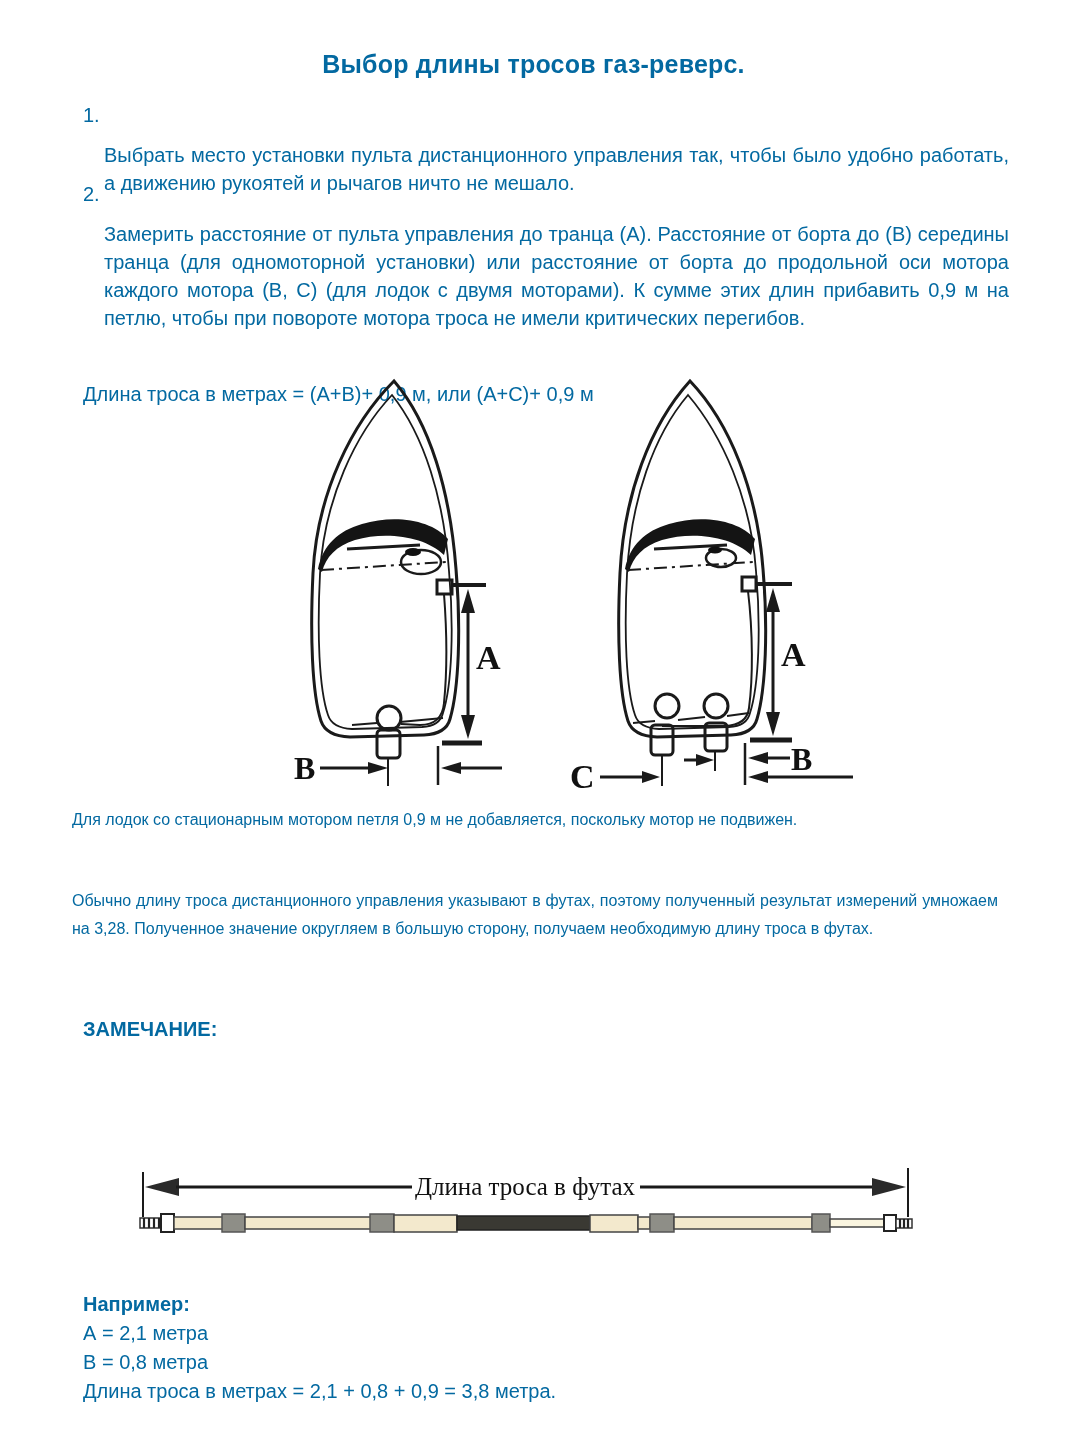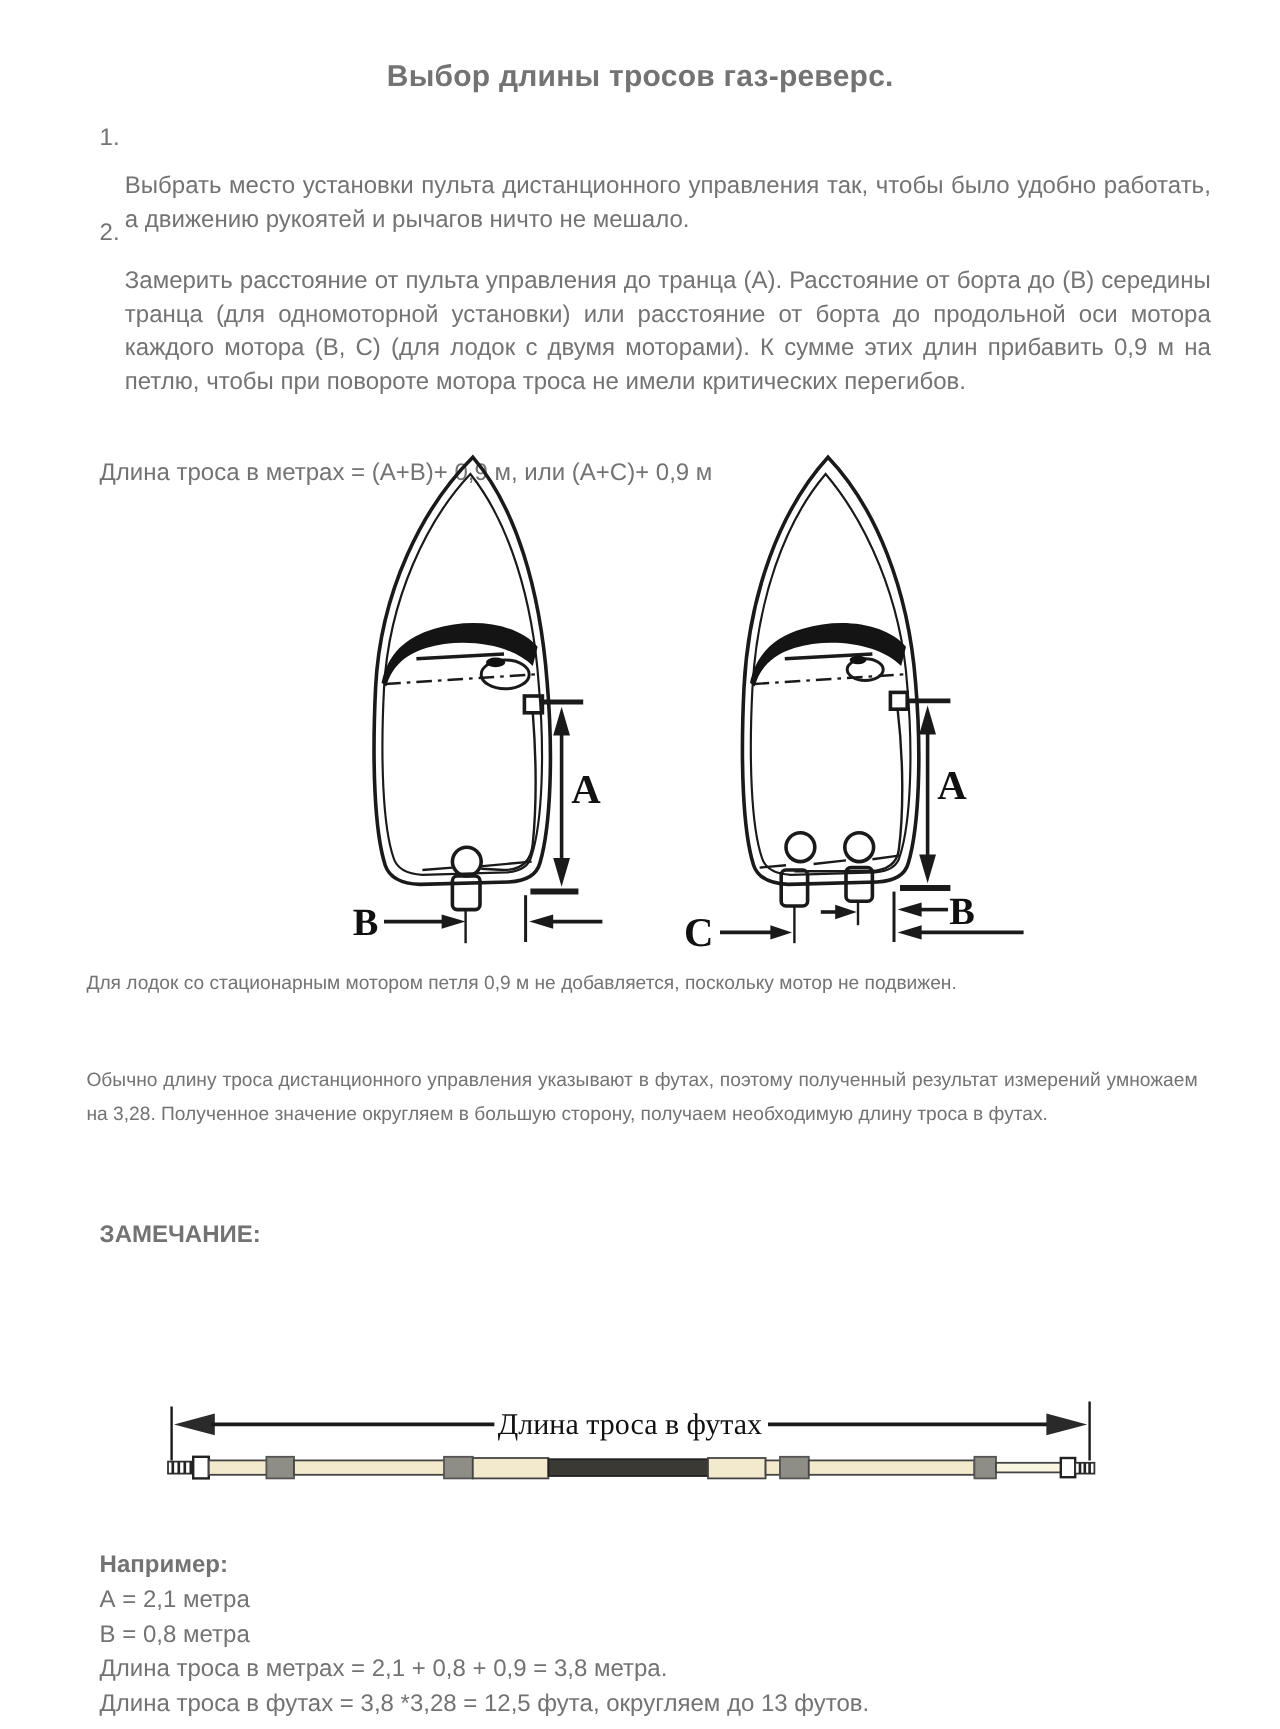--- a/index.html
+++ b/index.html
@@ -1,19 +1,19 @@
 <!DOCTYPE html>
 <html><head>
 <meta charset="utf-8">
 <style>
   html,body{margin:0;padding:0;background:#ffffff;}
   .page{
     position:relative;width:1067px;height:1441px;background:#ffffff;
     font-family:"Liberation Sans","DejaVu Sans",sans-serif;
-    color:#737373;overflow:hidden;
+    color:#0369a1;overflow:hidden;
   }
   .title{
     position:absolute;top:50px;left:0;width:1067px;text-align:center;
     font-size:25px;font-weight:bold;letter-spacing:0.2px;
   }
   .para{
     position:absolute;left:72px;width:926px;
     font-size:16px;line-height:28px;text-align:justify;
   }
   .li{display:flex;position:absolute;left:83px;width:926px;
@@ -195,16 +195,15 @@
       <line x1="904" y1="59" x2="904" y2="68" stroke="#222" stroke-width="2.2"></line>
       <line x1="908" y1="59" x2="908" y2="68" stroke="#222" stroke-width="2.2"></line>
     </g>
   </svg>
 
   <div class="example" style="top:1290px;">
     <div class="ex-head">Например:</div>
     <div>А = 2,1 метра</div>
     <div>В = 0,8 метра</div>
     <div>Длина троса в метрах = 2,1 + 0,8 + 0,9 = 3,8 метра.</div>
-    <div>Длина троса в футах = 3,8 *3,28 = 12,5 фута, округляем до 13 футов.</div>
   </div>
 
 </div>
 
 </body></html>

